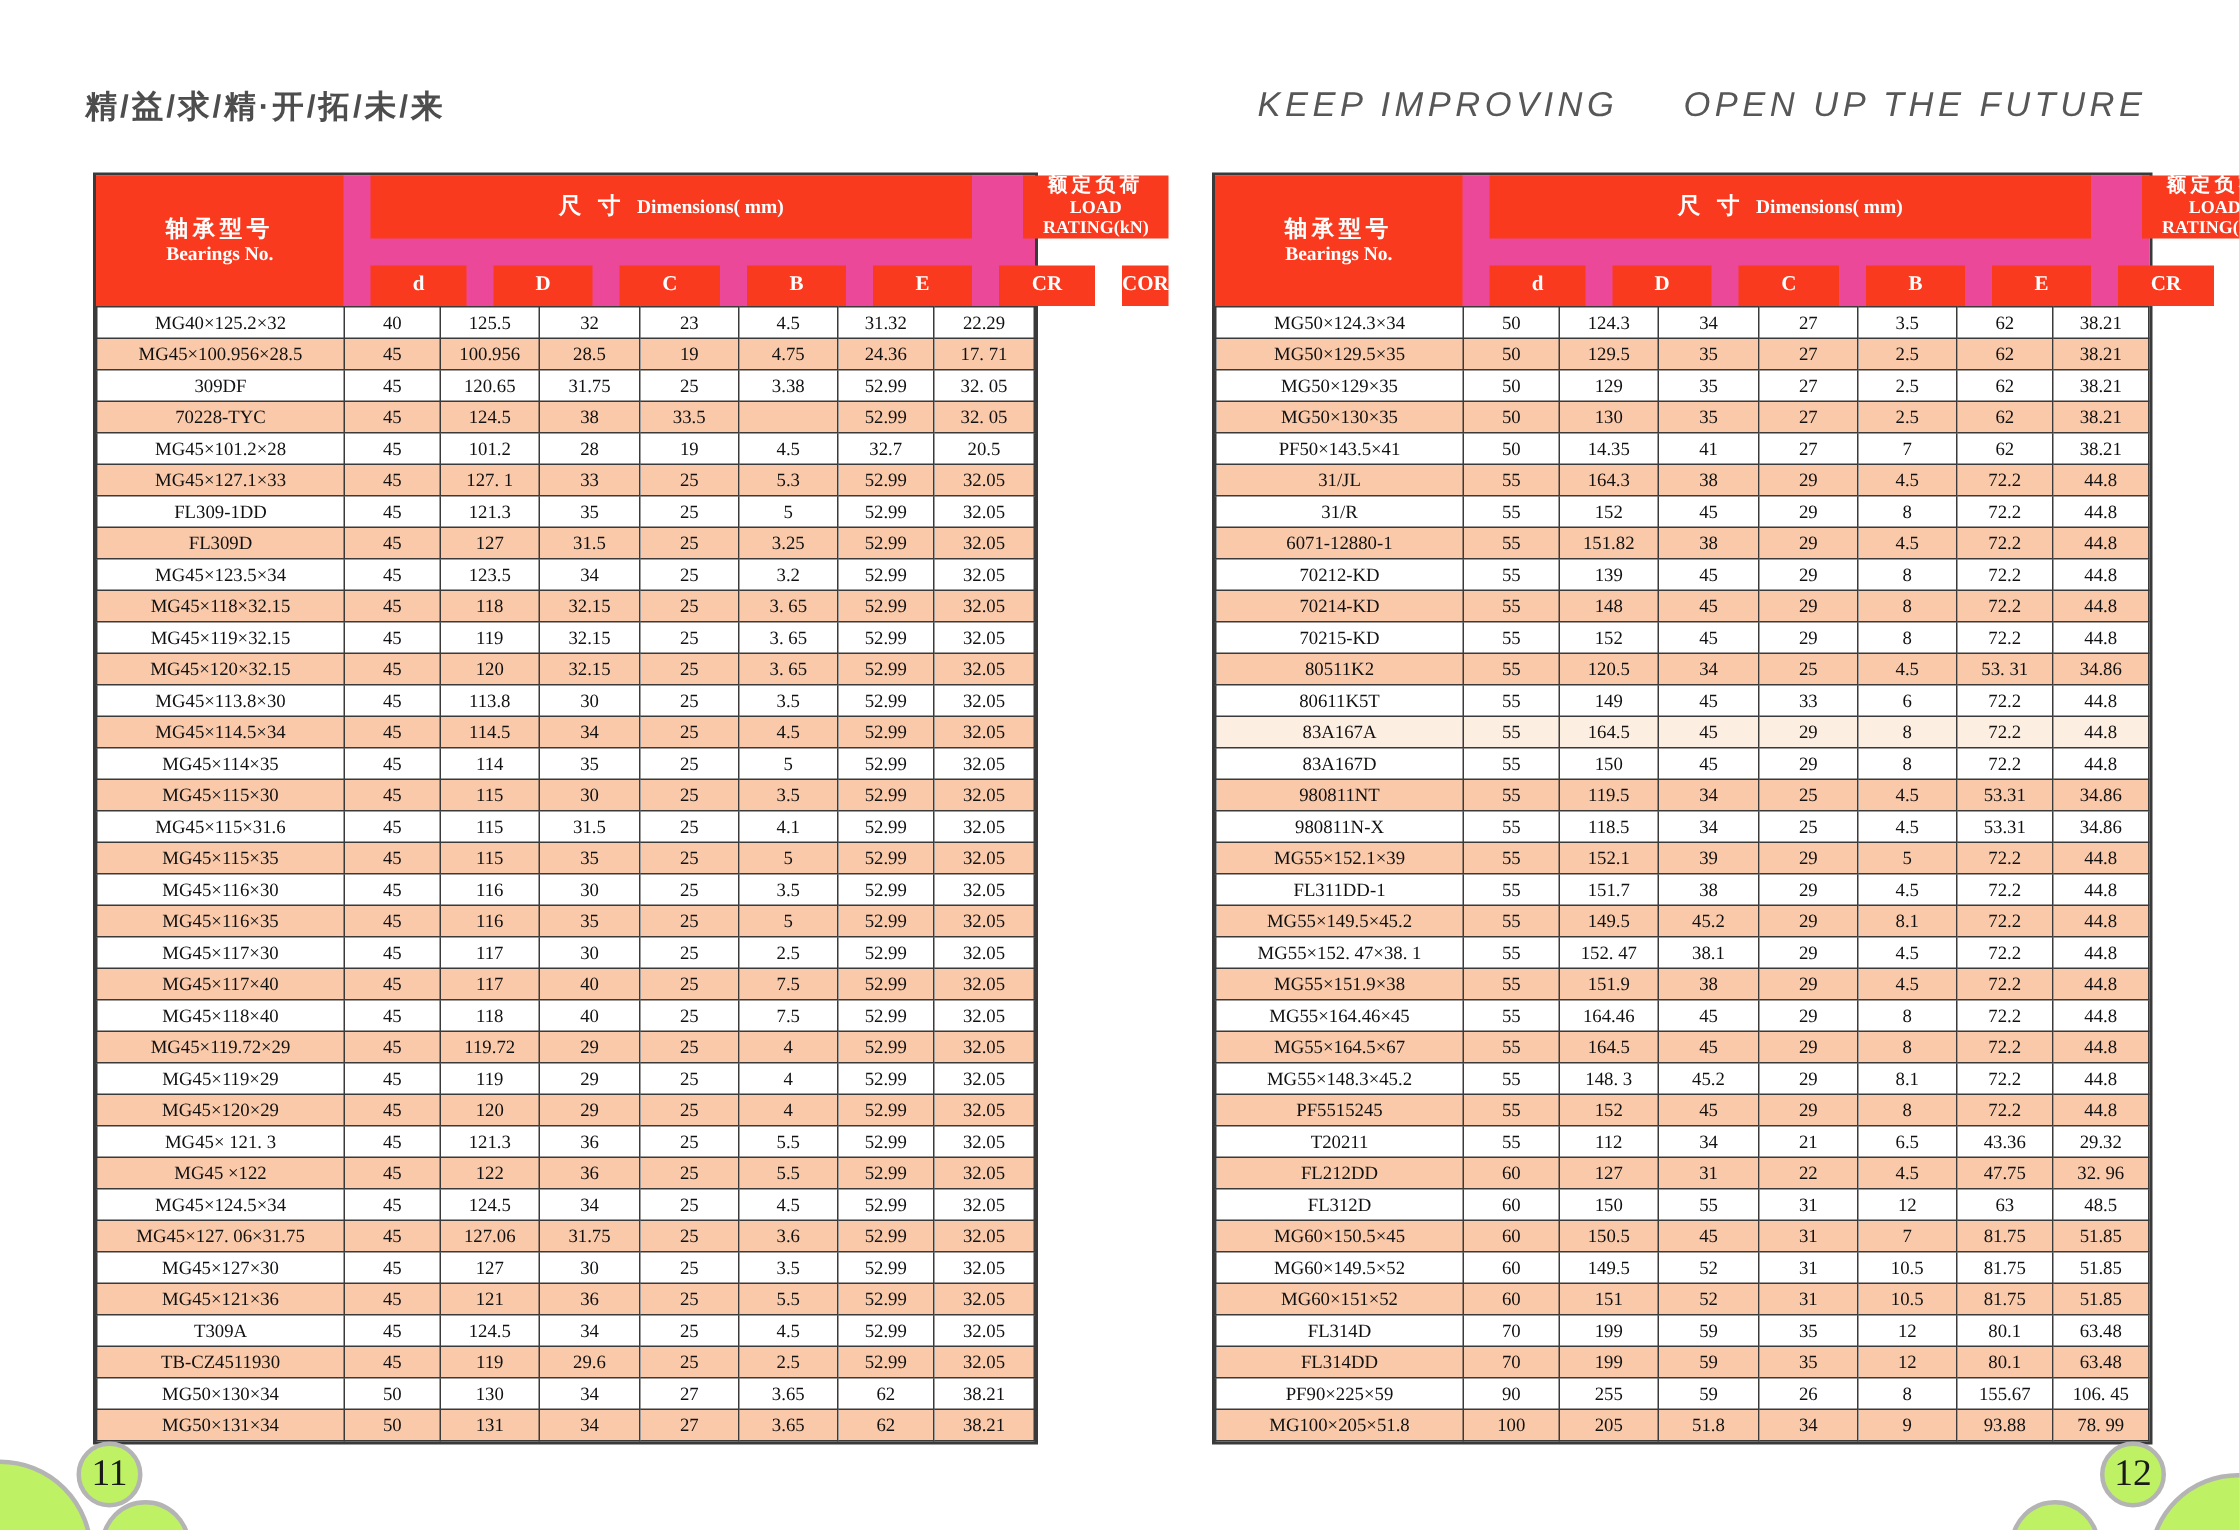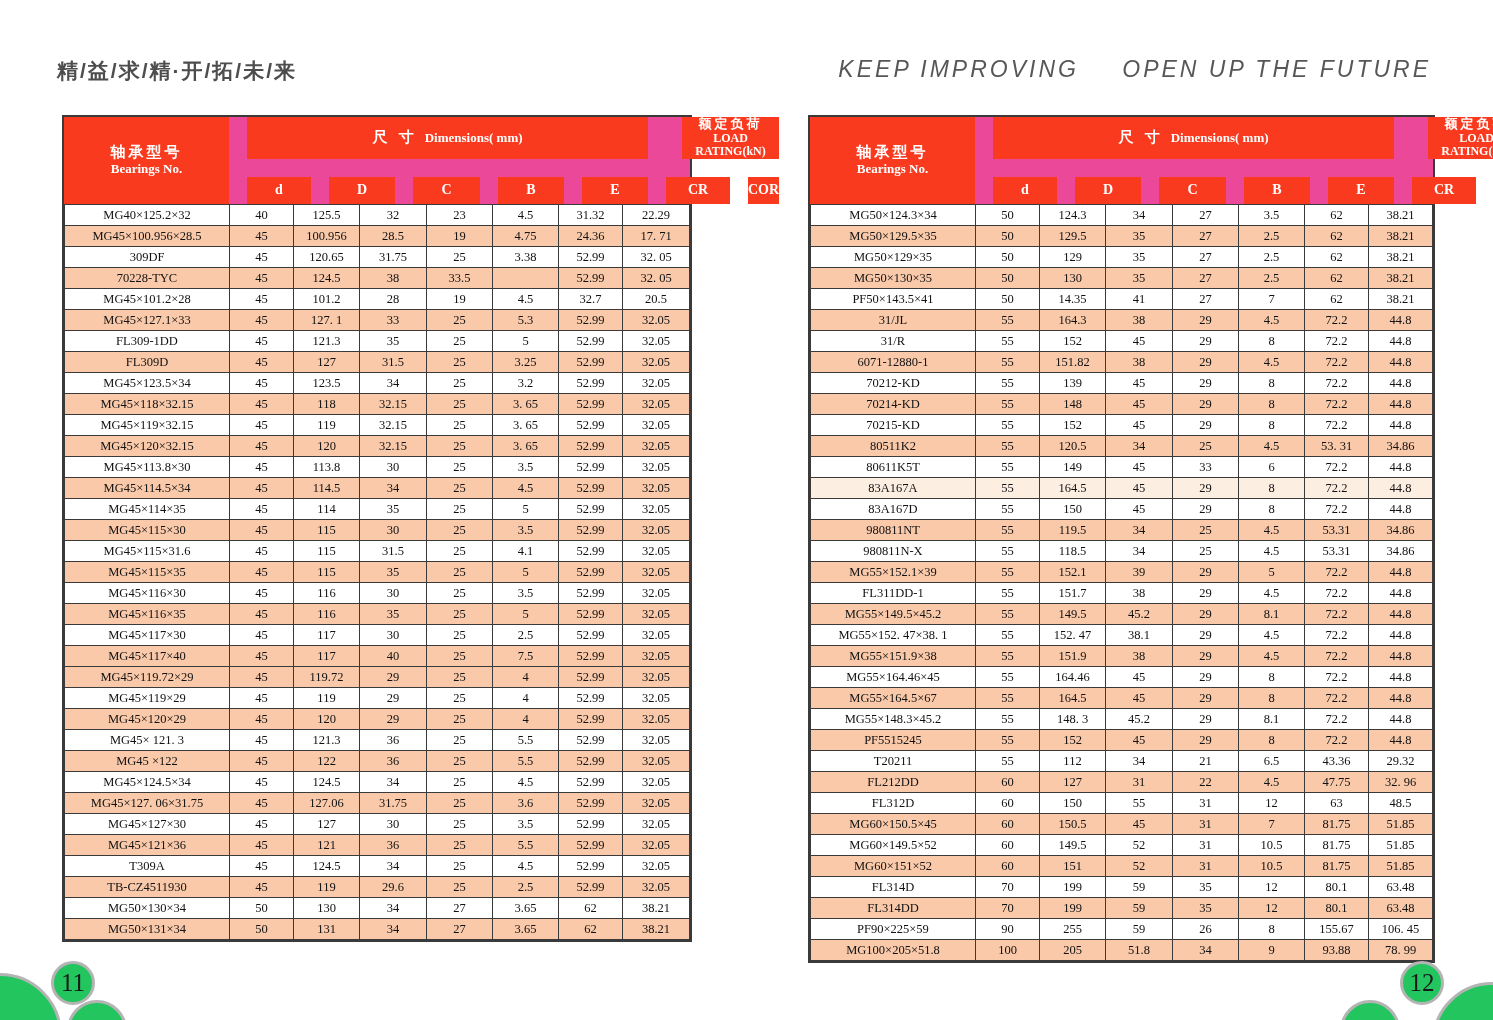--- a/index.html
+++ b/index.html
@@ -48,21 +48,21 @@
     font-size:12.5px; text-align:center; color:#111; white-space:nowrap; overflow:hidden;
   }
   table.tbody col.c-model { width:165px; }
   table.tbody col.c-d { width:64px; } table.tbody col.c-D { width:66px; }
   table.tbody col.c-C { width:67px; } table.tbody col.c-B { width:66px; }
   table.tbody col.c-E { width:66px; } table.tbody col.c-CR { width:64px; }
   tr.stripe td { background:var(--stripe-pink); }
   tr.stripe-light td { background:var(--stripe-light); }
 
   
-  .circle { position:absolute; border:3px solid #b4b4b4; border-radius:50%; background:#22c55e;text-align:right; }
+  .circle { position:absolute; border:3px solid #b4b4b4; border-radius:50%; background:#bef264;text-align:right; }
   .pagenum {
     display:flex; align-items:center; justify-content:center;
     font-size:25px; color:#1a1a1a; font-family:"Liberation Serif",serif;
   }
 </style>
 </head>
 <body>
 
 <div class="sheet">
 
@@ -319,20 +319,30 @@
           <tr class="stripe">
             <td>MG45×117×40</td>
             <td>45</td>
             <td>117</td>
             <td>40</td>
             <td>25</td>
             <td>7.5</td>
             <td>52.99</td>
             <td>32.05</td>
           </tr>
+          <tr>
+            <td>MG45×118×40</td>
+            <td>45</td>
+            <td>118</td>
+            <td>40</td>
+            <td>25</td>
+            <td>7.5</td>
+            <td>52.99</td>
+            <td>32.05</td>
+          </tr>
           <tr class="stripe">
             <td>MG45×119.72×29</td>
             <td>45</td>
             <td>119.72</td>
             <td>29</td>
             <td>25</td>
             <td>4</td>
             <td>52.99</td>
             <td>32.05</td>
           </tr>

